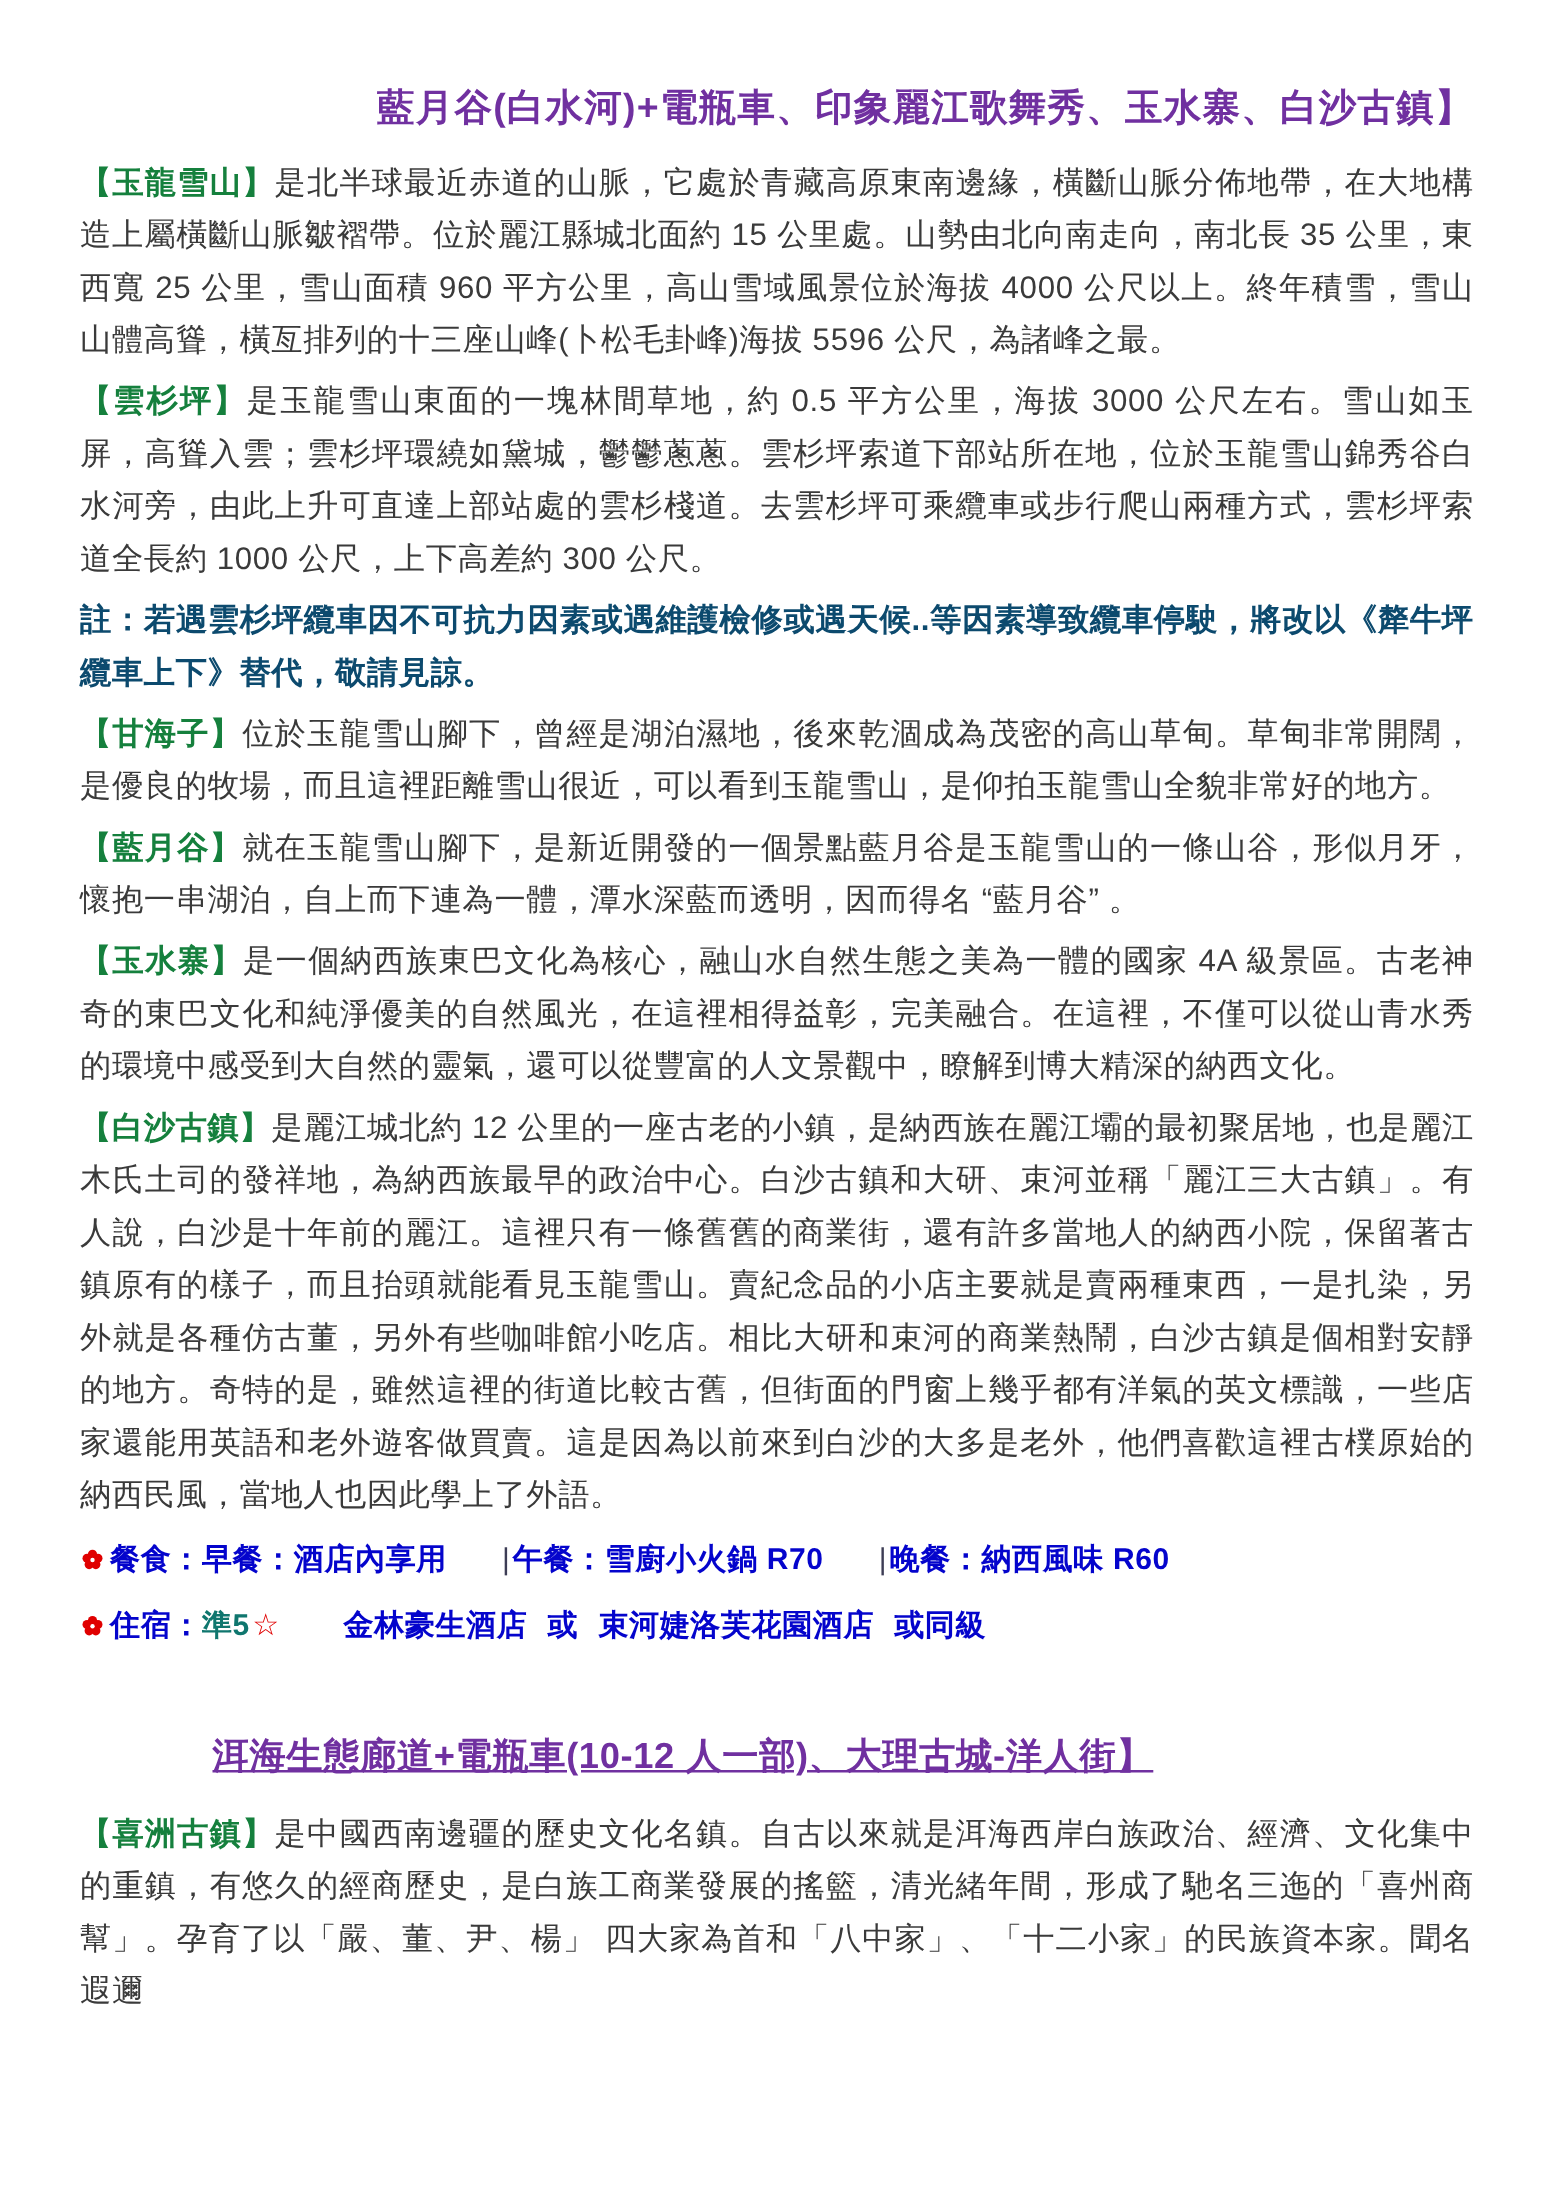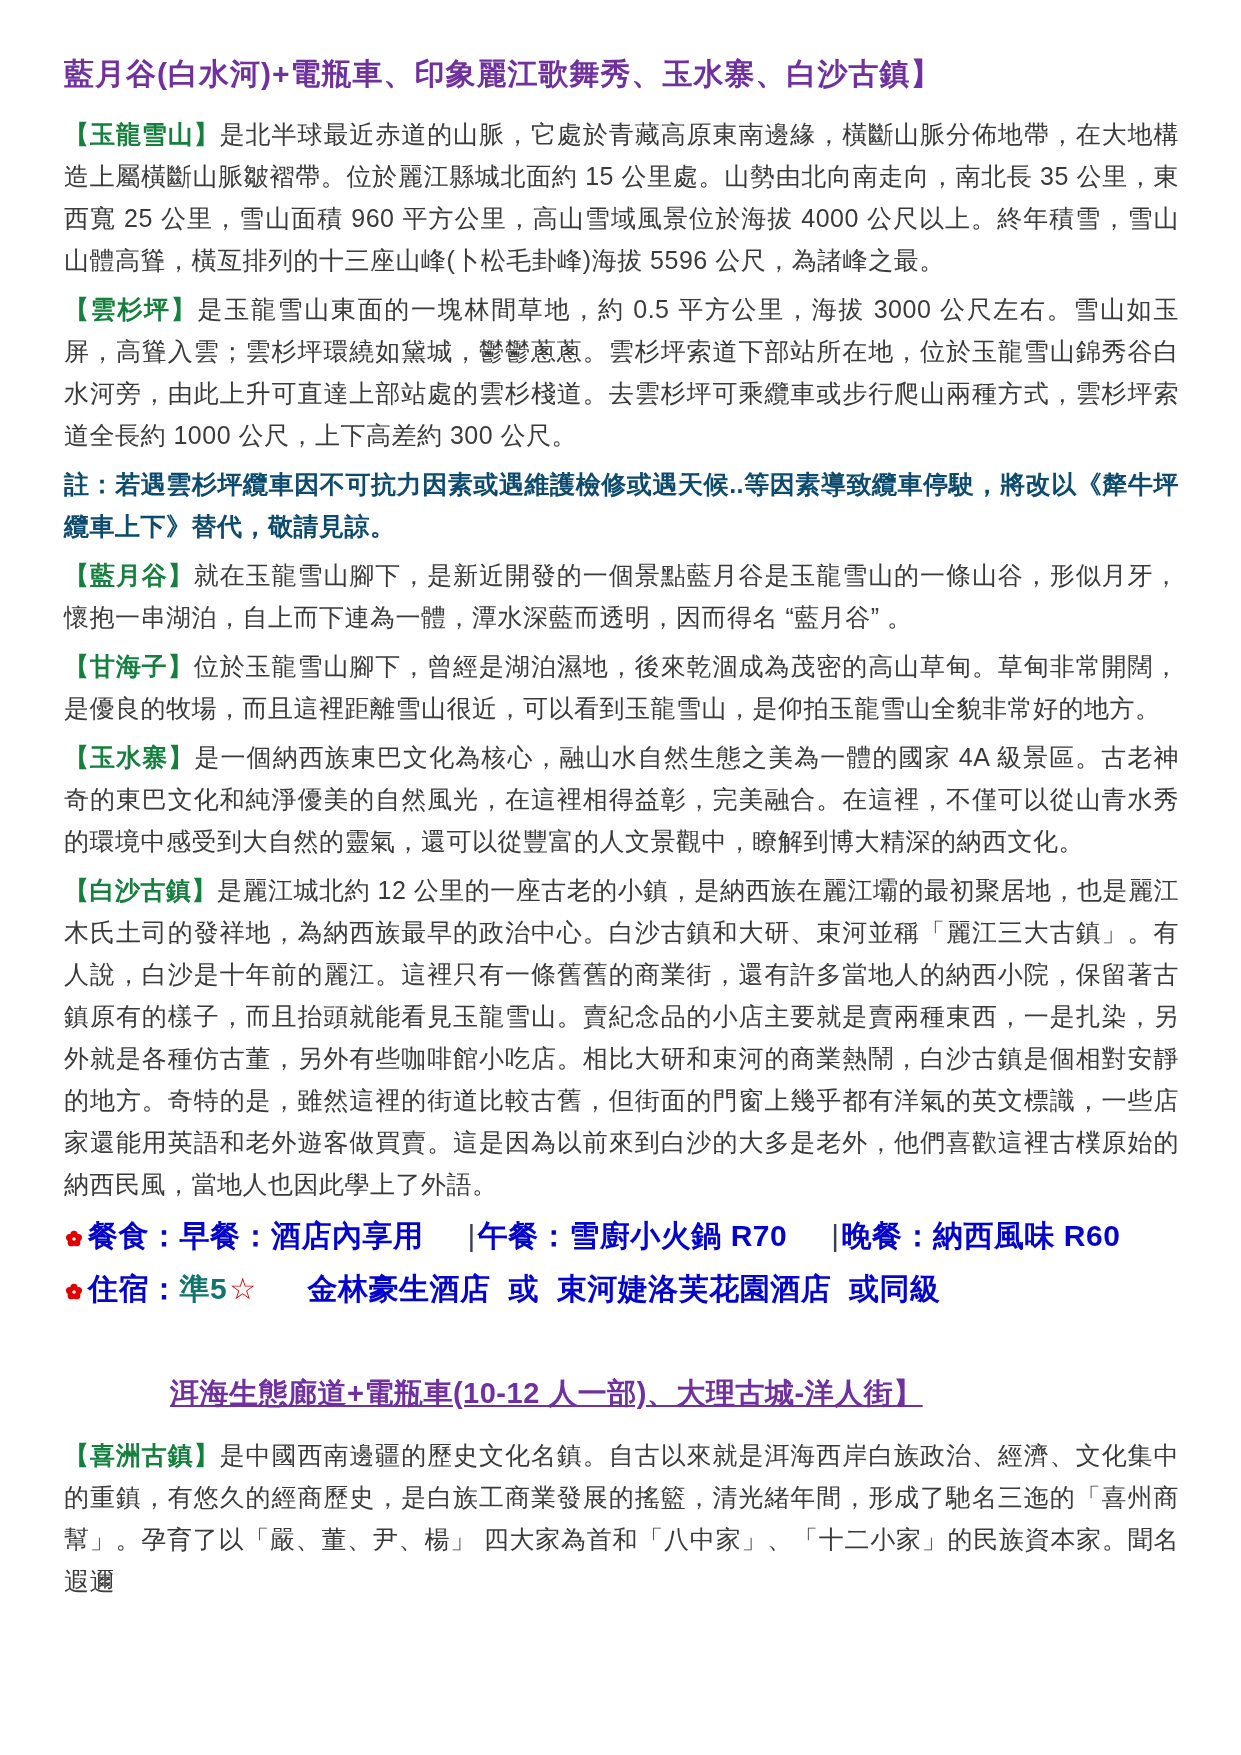--- a/index.html
+++ b/index.html
@@ -2,34 +2,34 @@
 <html lang="zh-Hant"><head>
 <meta charset="utf-8">
 <style>
   html,body{margin:0;padding:0;}
   body{
     width:1241px;height:1755px;background:#ffffff;overflow:hidden;
     font-family:"Liberation Sans","DejaVu Sans",sans-serif;
   }
   .page{padding:54px 62px 0 64px;box-sizing:border-box;}
   .title{
-    color:#7030A0;font-size:30px;font-weight:700;text-align:left;
-    margin:0 0 18px 0;letter-spacing:1px;
+    color:#7030A0;font-size:30px;font-weight:700;text-align:right;
+    margin:12px 0 18px 0;letter-spacing:1px;
   }
   p.bodyp{
     font-size:25px;line-height:42px;color:#3a3a3a;
     text-align:justify;margin:0 0 7px 0;letter-spacing:0.5px;
   }
   .plabel{font-weight:700;color:#15803d;}
   p.notice{
     font-size:25px;line-height:42px;margin:0 0 7px 0;
     color:#0c4a6e;font-weight:700;text-align:justify;letter-spacing:0.5px;
   }
   .infoline{
-    font-size:30px;line-height:48px;margin:2px 0 0 0;
+    font-size:24px;line-height:48px;margin:2px 0 0 0;
     color:#0404CC;font-weight:700;letter-spacing:0.5px;white-space:nowrap;
   }
   .flower{display:inline-block;vertical-align:-3px;margin-right:4px;}
   .sep{color:#3d3d55;font-weight:400;display:inline-block;margin:0 2px 0 44px;}
   .grade{color:#0f766e;}
   .star{color:#E00000;font-weight:400;margin:0 6px 0 2px;}
   .hotels{word-spacing:9px;margin-left:45px;}
   .day6{
     color:#7030A0;font-weight:700;font-size:29px;line-height:62px;
     margin:46px 0 10px 0;letter-spacing:0.5px;
@@ -45,23 +45,23 @@
 <div class="page">
 
   <div class="title">藍月谷(白水河)+電瓶車、印象麗江歌舞秀、玉水寨、白沙古鎮】</div>
 
   <p class="bodyp"><span class="plabel">【玉龍雪山】</span><span>是北半球最近赤道的山脈，它處於青藏高原東南邊緣，橫斷山脈分佈地帶，在大地構造上屬橫斷山脈皺褶帶。位於麗江縣城北面約 15 公里處。山勢由北向南走向，南北長 35 公里，東西寬 25 公里，雪山面積 960 平方公里，高山雪域風景位於海拔 4000 公尺以上。終年積雪，雪山山體高聳，橫亙排列的十三座山峰(卜松毛卦峰)海拔 5596 公尺，為諸峰之最。</span></p>
 
   <p class="bodyp"><span class="plabel">【雲杉坪】</span><span>是玉龍雪山東面的一塊林間草地，約 0.5 平方公里，海拔 3000 公尺左右。雪山如玉屏，高聳入雲；雲杉坪環繞如黛城，鬱鬱蔥蔥。雲杉坪索道下部站所在地，位於玉龍雪山錦秀谷白水河旁，由此上升可直達上部站處的雲杉棧道。去雲杉坪可乘纜車或步行爬山兩種方式，雲杉坪索道全長約 1000 公尺，上下高差約 300 公尺。</span></p>
 
   <p class="notice">註：若遇雲杉坪纜車因不可抗力因素或遇維護檢修或遇天候..等因素導致纜車停駛，將改以《犛牛坪纜車上下》替代，敬請見諒。</p>
 
+  <p class="bodyp"><span class="plabel">【甘海子】</span><span>位於玉龍雪山腳下，曾經是湖泊濕地，後來乾涸成為茂密的高山草甸。草甸非常開闊，是優良的牧場，而且這裡距離雪山很近，可以看到玉龍雪山，是仰拍玉龍雪山全貌非常好的地方。</span></p>
+
   <p class="bodyp"><span class="plabel">【藍月谷】</span><span>就在玉龍雪山腳下，是新近開發的一個景點藍月谷是玉龍雪山的一條山谷，形似月牙，懷抱一串湖泊，自上而下連為一體，潭水深藍而透明，因而得名 “藍月谷” 。</span></p>
-
-  <p class="bodyp"><span class="plabel">【甘海子】</span><span>位於玉龍雪山腳下，曾經是湖泊濕地，後來乾涸成為茂密的高山草甸。草甸非常開闊，是優良的牧場，而且這裡距離雪山很近，可以看到玉龍雪山，是仰拍玉龍雪山全貌非常好的地方。</span></p>
 
   <p class="bodyp"><span class="plabel">【玉水寨】</span><span>是一個納西族東巴文化為核心，融山水自然生態之美為一體的國家 4A 級景區。古老神奇的東巴文化和純淨優美的自然風光，在這裡相得益彰，完美融合。在這裡，不僅可以從山青水秀的環境中感受到大自然的靈氣，還可以從豐富的人文景觀中，瞭解到博大精深的納西文化。</span></p>
 
 
   <p class="bodyp"><span class="plabel">【白沙古鎮】</span><span>是麗江城北約 12 公里的一座古老的小鎮，是納西族在麗江壩的最初聚居地，也是麗江木氏土司的發祥地，為納西族最早的政治中心。白沙古鎮和大研、束河並稱「麗江三大古鎮」。有人說，白沙是十年前的麗江。這裡只有一條舊舊的商業街，還有許多當地人的納西小院，保留著古鎮原有的樣子，而且抬頭就能看見玉龍雪山。賣紀念品的小店主要就是賣兩種東西，一是扎染，另外就是各種仿古董，另外有些咖啡館小吃店。相比大研和束河的商業熱鬧，白沙古鎮是個相對安靜的地方。奇特的是，雖然這裡的街道比較古舊，但街面的門窗上幾乎都有洋氣的英文標識，一些店家還能用英語和老外遊客做買賣。這是因為以前來到白沙的大多是老外，他們喜歡這裡古樸原始的納西民風，當地人也因此學上了外語。</span></p>
 
   <div class="infoline">
     <span class="flower"><svg width="20" height="20" viewBox="0 0 24 24">
           <g fill="#E00000">
             <circle cx="12" cy="6.5" r="4.4"></circle>

